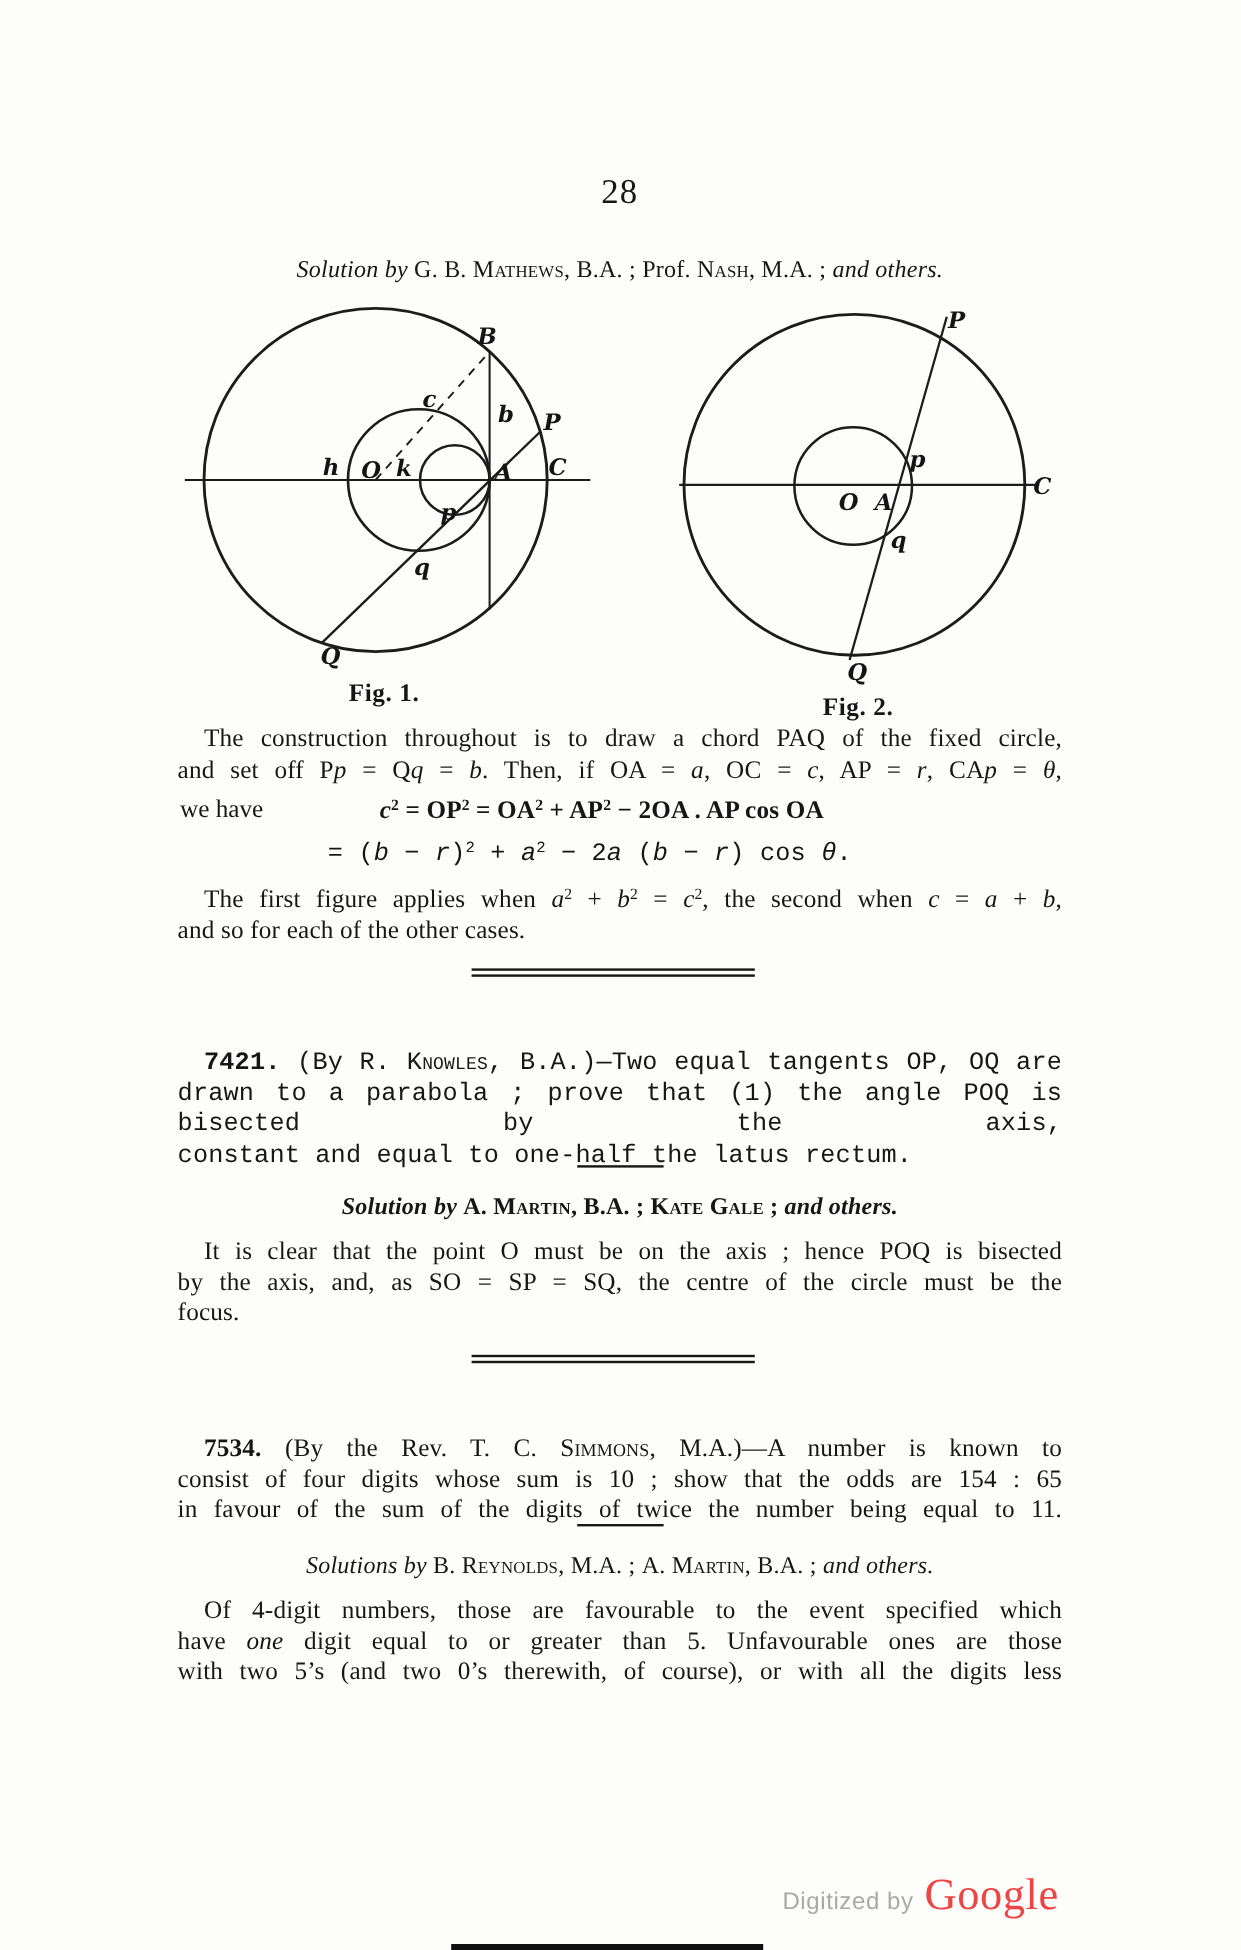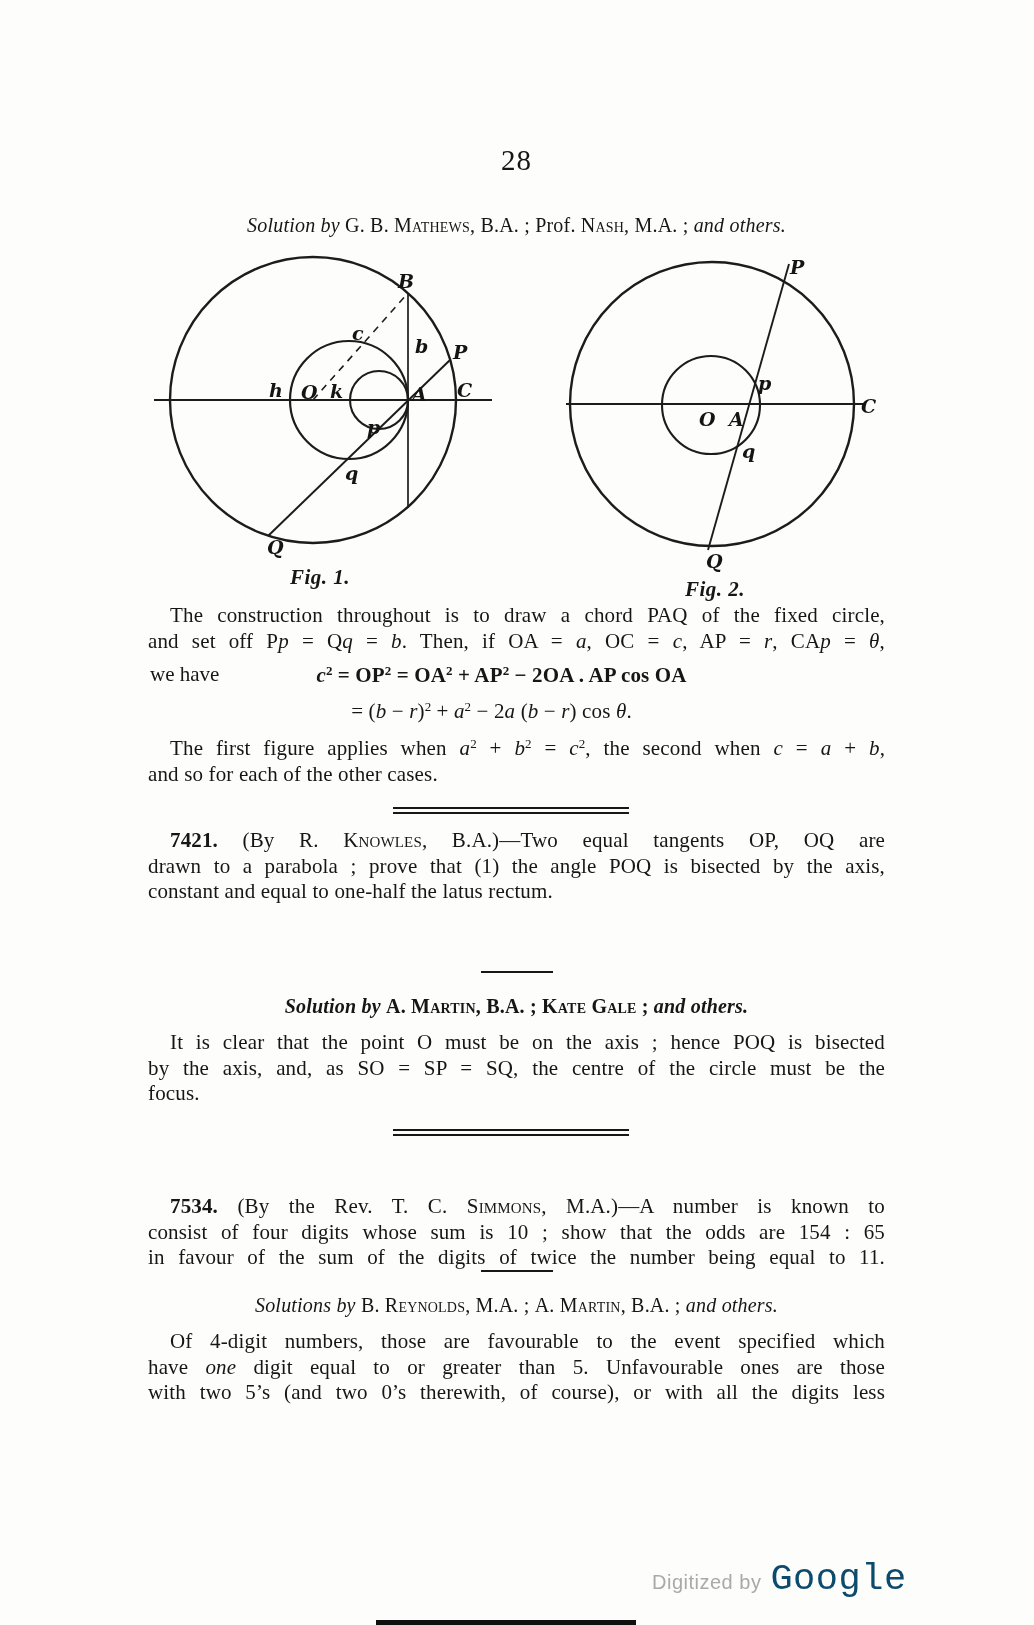--- a/index.html
+++ b/index.html
@@ -16,32 +16,32 @@
   .ind{text-indent:22px;}
   .it{font-style:italic;}
   .sc{font-variant:small-caps;}
   .b{font-weight:bold;}
   .sup{font-size:0.62em;vertical-align:7px;letter-spacing:0;}
   .byline{position:absolute;left:148px;width:737px;text-align:center;font-size:20px;letter-spacing:0.2px;}
   .pagenum{position:absolute;left:148px;width:737px;top:144px;text-align:center;font-size:29px;letter-spacing:1px;}
   .figbox{position:absolute;}
   .figbox svg{position:absolute;left:0;top:0;}
   .flbl{position:absolute;font-family:"DejaVu Serif",serif;font-weight:bold;font-style:italic;font-size:19px;line-height:1;color:#141414;}
-  .figcap{position:absolute;font-size:21px;font-weight:bold;text-align:center;letter-spacing:0.5px;font-style:italic;}
+  .figcap{position:absolute;font-size:21px;font-weight:bold;text-align:center;letter-spacing:0.5px;}
   .double-rule{position:absolute;left:393px;width:236px;height:3px;border-top:2.5px solid #171717;border-bottom:2px solid #171717;}
   .short-rule{position:absolute;left:481px;width:72px;height:0;border-top:2px solid #171717;}
   .eqrow{position:relative;}
   .wehave{position:absolute;left:2px;top:4px;font-size:21px;}
   .eq{text-align:center;white-space:nowrap;}
   .eq1{padding-right:30px;margin-top:4px;font-weight:bold;}
-  .eq2{padding-right:50px;margin-top:5px;}
+  .eq2{padding-right:50px;margin-top:5px;font-family:Liberation Mono, monospace;}
   .mt7{margin-top:7px;}
   .watermark{position:absolute;left:652px;top:1558px;display:flex;align-items:baseline;gap:9px;}
   .wm-prefix{font-family:"Liberation Sans",sans-serif;font-size:20px;color:#a9a9a9;letter-spacing:0.5px;}
-  .wm-brand{font-family:Liberation Mono, monospace;font-size:37px;color:#0c4a6e;letter-spacing:0.5px;text-align:center;}
+  .wm-brand{font-family:Liberation Serif, serif;font-size:37px;color:#ef4444;letter-spacing:0.5px;text-align:center;}
   .bottom-bar{position:absolute;left:376px;top:1620px;width:260px;height:5px;background:#101010;}
 </style>
 </head>
 <body>
 
 <div class="page">
 
   <div class="pagenum">28</div>
 
   <div class="byline" style="top:214px;"><span class="it">Solution by </span><span class="sc">G. B. Mathews</span><span>, B.A. ; Prof. </span><span class="sc">Nash</span><span>, M.A. ; </span><span class="it">and others.</span></div>
@@ -99,21 +99,21 @@
       <span class="wehave">we have</span>
       <div class="line eq eq1"><span class="it">c</span><span class="sup">2</span><span> = OP</span><span class="sup">2</span><span> = OA</span><span class="sup">2</span><span> + AP</span><span class="sup">2</span><span> − 2OA . AP cos OA</span></div>
     </div>
     <div class="line eq eq2"><span>= (</span><span class="it">b</span><span> − </span><span class="it">r</span><span>)</span><span class="sup">2</span><span> + </span><span class="it">a</span><span class="sup">2</span><span> − 2</span><span class="it">a</span><span> (</span><span class="it">b</span><span> − </span><span class="it">r</span><span>) cos </span><span class="it">θ</span><span>.</span></div>
     <div class="line j ind mt7"><span>The first figure applies when </span><span class="it">a</span><span class="sup">2</span><span> + </span><span class="it">b</span><span class="sup">2</span><span> = </span><span class="it">c</span><span class="sup">2</span><span>, the second when </span><span class="it">c</span><span> = </span><span class="it">a</span><span> + </span><span class="it">b</span><span>,</span></div>
     <div class="line"><span>and so for each of the other cases.</span></div>
   </div>
 
   <div class="double-rule" style="top:807px;"></div>
 
-  <div class="wrapcol" style="top:828px;">
+  <div class="wrapcol" style="top:874px;font-family:Liberation Mono, monospace;">
     <div class="line j ind"><span class="b">7421.</span><span>  (By R. </span><span class="sc">Knowles</span><span>, B.A.)—Two equal tangents OP, OQ are</span></div>
     <div class="line j"><span>drawn to a parabola ; prove that (1) the angle POQ is bisected by the axis,</span></div>
     <div class="line"><span>constant and equal to one-half the latus rectum.</span></div>
   </div>
 
   <div class="short-rule" style="top:971px;"></div>
 
   <div class="byline" style="top:995px;font-weight:bold;"><span class="it">Solution by </span><span class="sc">A. Martin</span><span>, B.A. ; </span><span class="sc">Kate Gale</span><span> ; </span><span class="it">and others.</span></div>
 
   <div class="wrapcol" style="top:1030px;">

